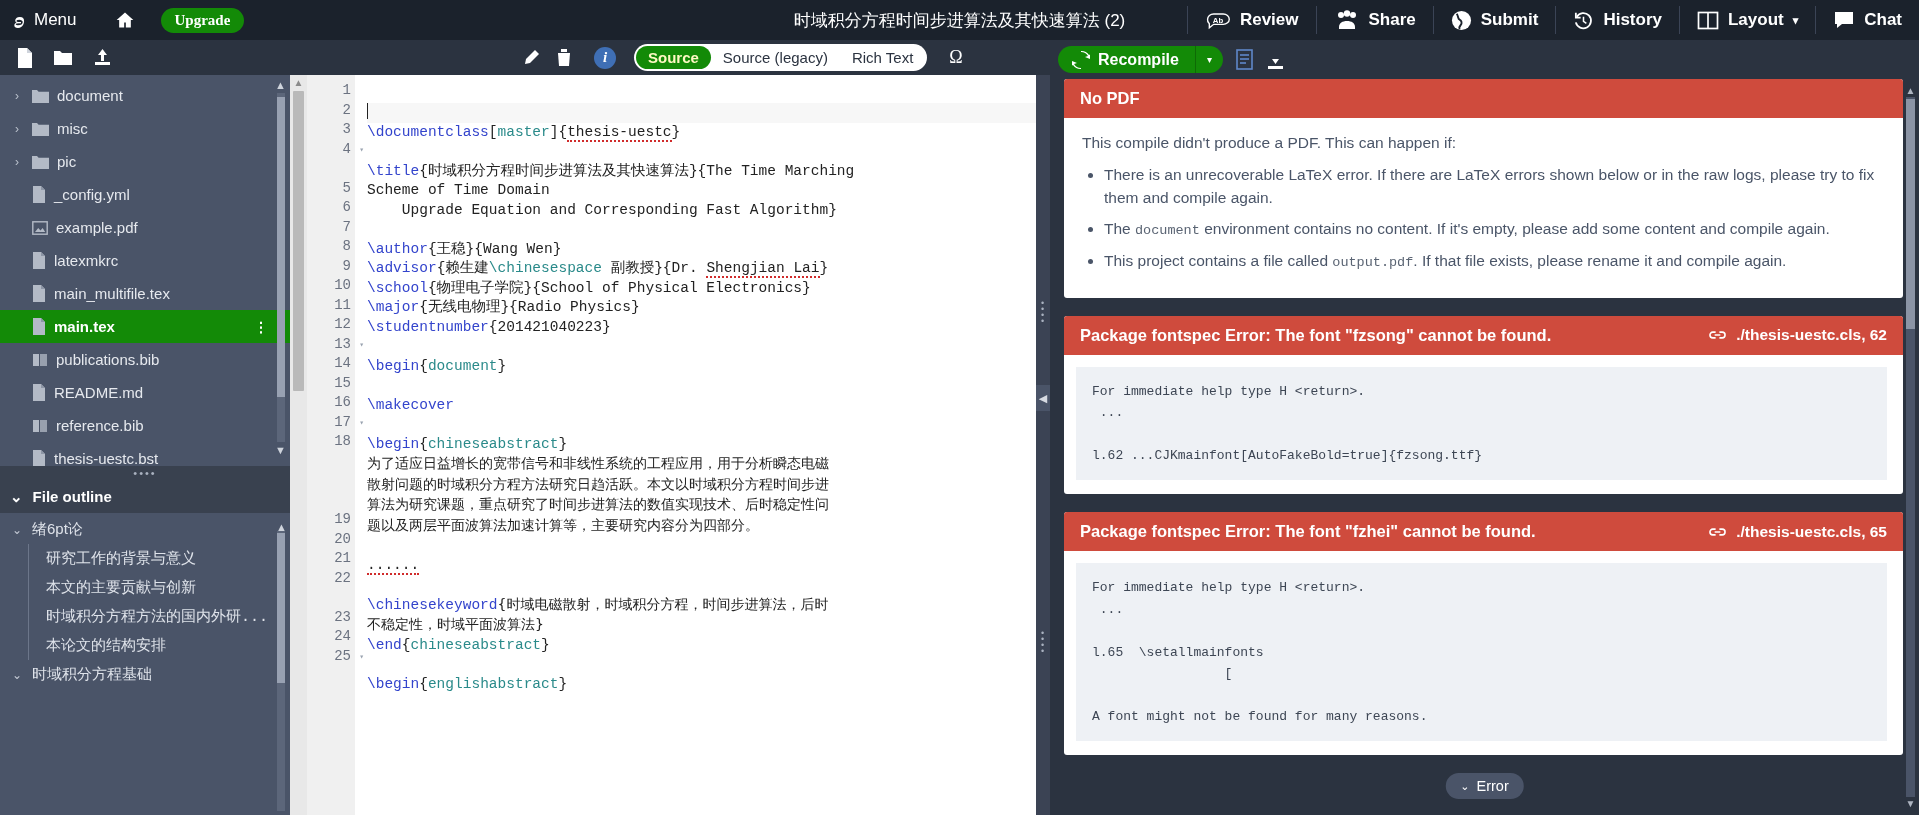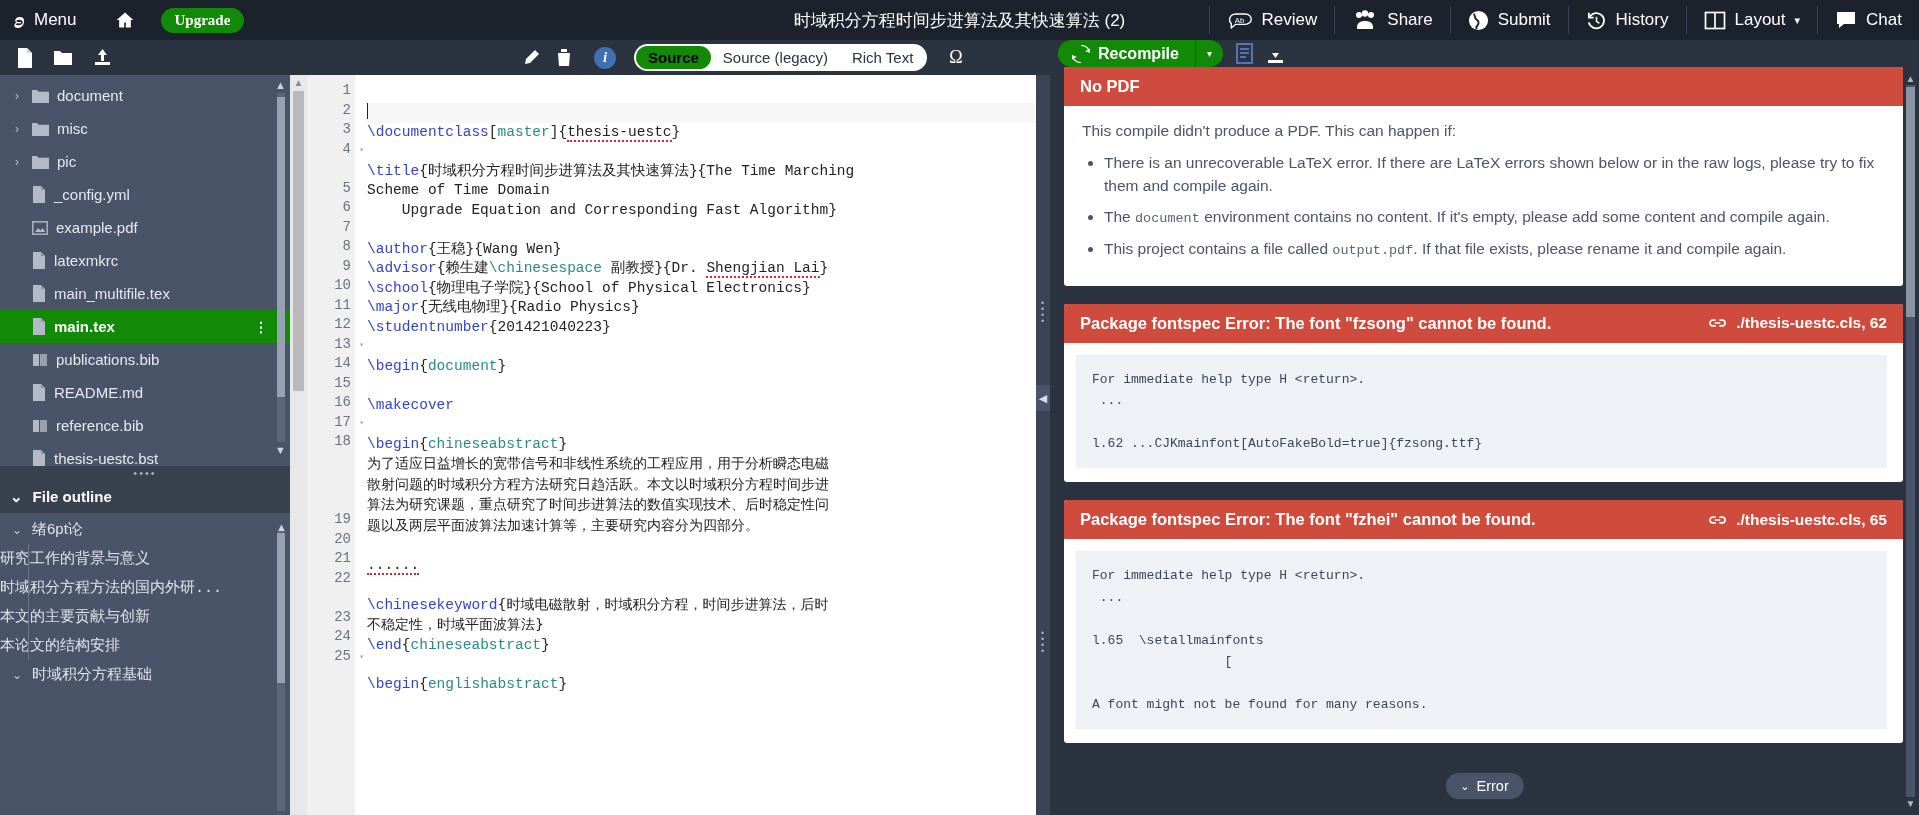--- a/index.html
+++ b/index.html
@@ -29,21 +29,21 @@
     background: #138a07; color: #fff; border-radius: 14px;
     padding: 4px 14px; font-size: 15px; font-weight: bold;
     margin-left: 6px; cursor: pointer; font-family: Liberation Serif, serif;
   }
   .proj-title {
     position: absolute; left: 0; right: 0; top: 0; height: 40px;
     display: flex; align-items: center; justify-content: center;
     font-size: 17px; pointer-events: none;
   }
   .tn-right { margin-left: auto; display: flex; align-items: stretch; z-index: 2; }
-  .tn-right .tn-item { padding: 4px 17px; }
+  .tn-right .tn-item { padding: 4px 17px; font-weight: bold; }
   svg { display: block; }
 
   
   .main { display: flex; height: 775px; }
 
   
   .sidebar { width: 290px; background: #4a5468; display: flex; flex-direction: column; position: relative; }
   .file-toolbar {
     height: 35px; background: #2b3340; display: flex; align-items: center;
     gap: 4px; padding-left: 8px;
@@ -78,21 +78,21 @@
     height: 33px; background: #39414f; display: flex; align-items: center;
     gap: 10px; padding-left: 10px; color: #fff; font-size: 15px; font-weight: bold;
     cursor: pointer;
   }
   .outline-body { flex: 1; overflow: hidden; position: relative; padding-top: 2px; }
   .oitem {
     display: flex; align-items: center; gap: 8px;
     height: 29px; color: #dfe3ea; font-size: 15px; cursor: pointer; white-space: nowrap;
   }
   .oitem.lvl0 { padding-left: 10px; }
-  .oitem.lvl1 { position: relative; font-family: Liberation Mono, monospace; }
+  .oitem.lvl1 { padding-left: 46px; position: relative; font-family: Liberation Mono, monospace; }
   .oitem.lvl1::before {
     content: ""; position: absolute; left: 28px; top: 0; bottom: 0; width: 1px; background: #6c7screen;
     background: #6c768a;
   }
   .oitem .caret { width: 14px; text-align: center; font-size: 12px; color: #c3c9d4; }
   .o-scroll { position: absolute; right: 4px; top: 8px; width: 10px; bottom: 4px; }
   .o-scroll .track { position: absolute; top: 10px; bottom: 0; left: 1px; width: 8px; background: #5c667a; }
   .o-scroll .thumb { position: absolute; top: 12px; left: 1px; width: 8px; height: 150px; background: #98a1b2; }
   .o-scroll .arrow { color: #cfd4dc; font-size: 11px; text-align: center; }
 
@@ -111,21 +111,21 @@
     font-size: 15px; margin-left: 22px; cursor: pointer;
   }
   .mode-switch {
     margin-left: 18px; background: #fff; border-radius: 16px; height: 27px;
     display: flex; align-items: center; padding: 2px; gap: 0;
   }
   .mode-btn {
     padding: 3px 12px; font-size: 15px; border-radius: 14px; color: #2b3340; cursor: pointer;
     white-space: nowrap;
   }
-  .mode-btn.active { background: #138a07; color: #000000; font-weight: bold; }
+  .mode-btn.active { background: #138a07; color: #fef9c3; font-weight: bold; }
   .omega { margin-left: 22px; color: #fff; font-size: 18px; cursor: pointer; font-family: "Liberation Serif", serif; }
 
   .code-wrap { flex: 1; display: flex; position: relative; overflow: hidden; background: #fff; }
   .code-scroll-left {
     width: 17px; background: #e8e8e8; position: relative; flex: 0 0 17px;
   }
   .code-scroll-left .arrow { color: #8b8b8b; font-size: 10px; text-align: center; padding-top: 2px; }
   .code-scroll-left .thumb {
     position: absolute; top: 16px; left: 3px; width: 11px; height: 300px; background: #b9b9b9; border-radius: 1px;
   }
@@ -158,21 +158,21 @@
   }
   .rail-dots { position: absolute; left: 5px; color: #aab2c0; font-size: 9px; line-height: 6px; }
   .rail-handle {
     position: absolute; left: 0; width: 14px; height: 26px; background: #4a5468;
     color: #d7dbe2; font-size: 11px; display: flex; align-items: center; justify-content: center;
     cursor: pointer;
   }
 
   
   .pdf-col { flex: 1; background: #2b3340; display: flex; flex-direction: column; position: relative; }
-  .pdf-toolbar { height: 27px; background: #2b3340; display: flex; align-items: center; padding-left: 8px; gap: 12px; }
+  .pdf-toolbar { height: 39px; background: #2b3340; display: flex; align-items: center; padding-left: 8px; gap: 12px; }
   .recompile {
     background: #138a07; color: #fff; height: 27px; border-radius: 14px 0 0 14px;
     display: flex; align-items: center; gap: 8px; padding: 0 16px 0 14px;
     font-size: 16px; font-weight: bold; cursor: pointer;
   }
   .recompile-split {
     background: #138a07; color: #fff; height: 27px; border-radius: 0 14px 14px 0;
     display: flex; align-items: center; padding: 0 11px; cursor: pointer;
     border-left: 1px solid #0e6a05; font-size: 10px;
   }
@@ -458,24 +458,24 @@
     <div class="outline-body">
       <div id="ol-items">
           <div class="oitem lvl0">
             <span class="caret">⌄</span>
             <span>绪6pt论</span>
           </div>
           <div class="oitem lvl1">
             <span>研究工作的背景与意义</span>
           </div>
           <div class="oitem lvl1">
+            <span>本文的主要贡献与创新</span>
+          </div>
+          <div class="oitem lvl1">
             <span>时域积分方程方法的国内外研...</span>
-          </div>
-          <div class="oitem lvl1">
-            <span>本文的主要贡献与创新</span>
           </div>
           <div class="oitem lvl1">
             <span>本论文的结构安排</span>
           </div>
           <div class="oitem lvl0">
             <span class="caret">⌄</span>
             <span>时域积分方程基础</span>
           </div>
         </div>
       <div class="o-scroll">

